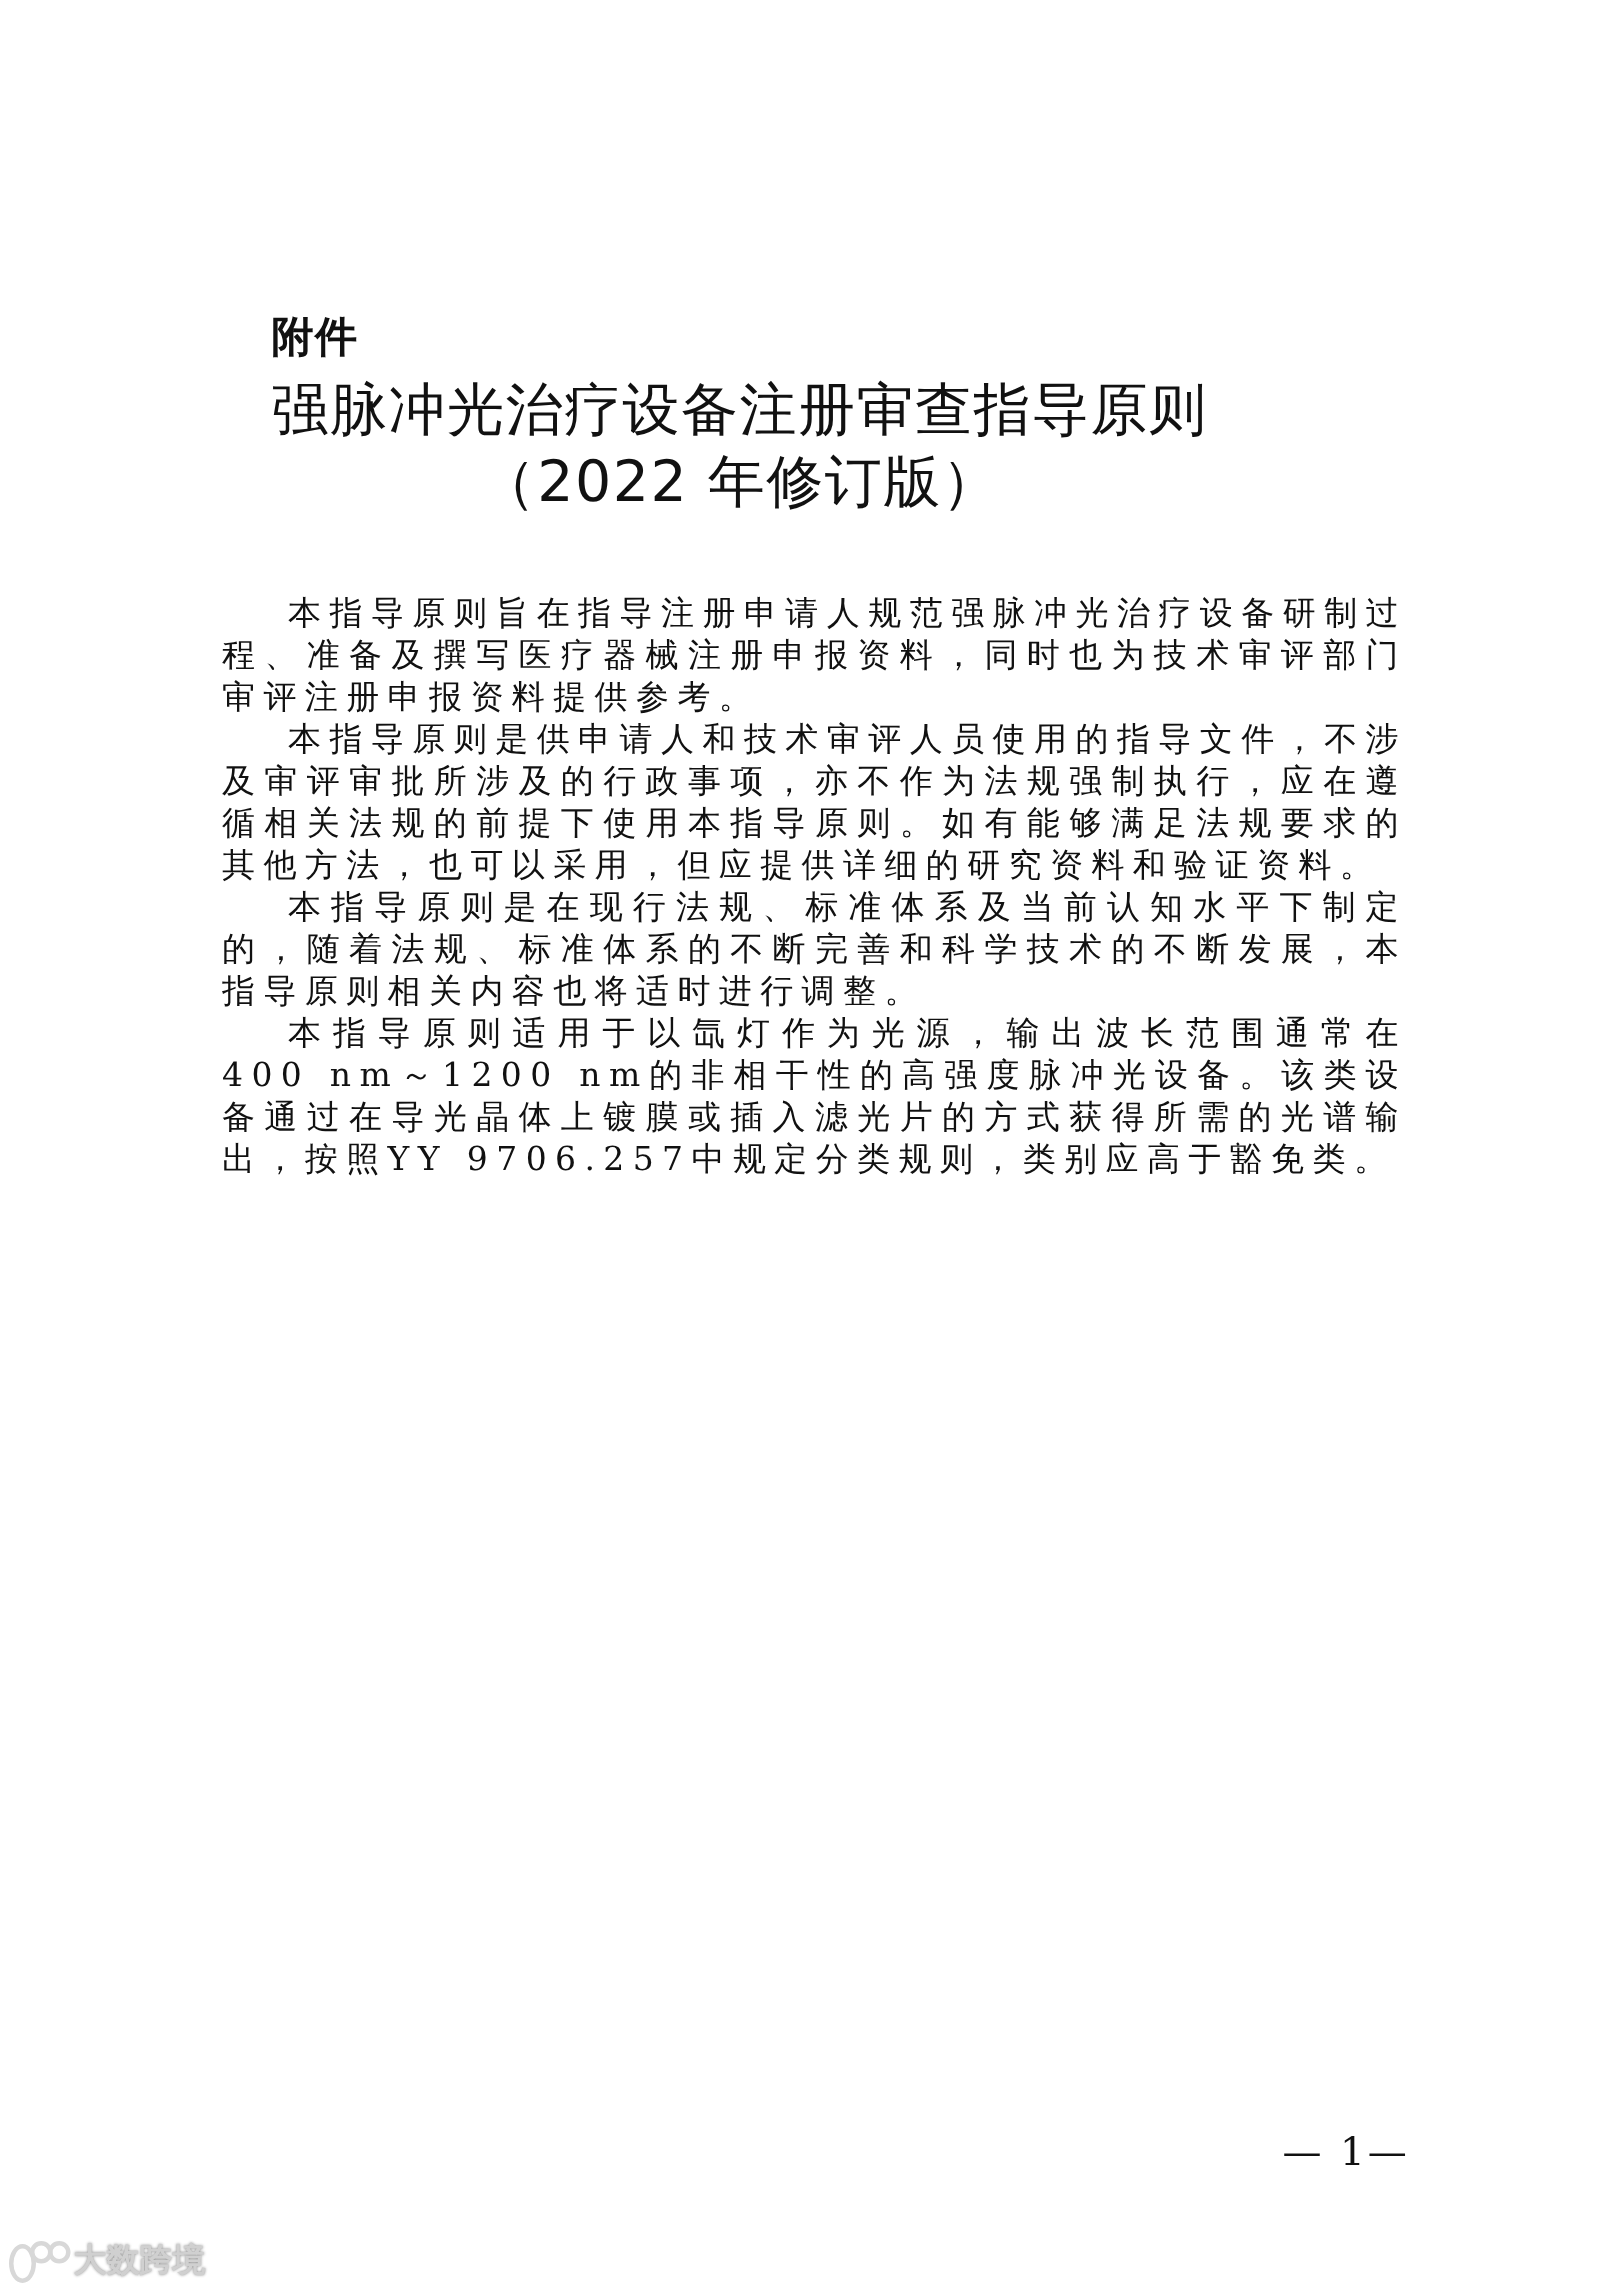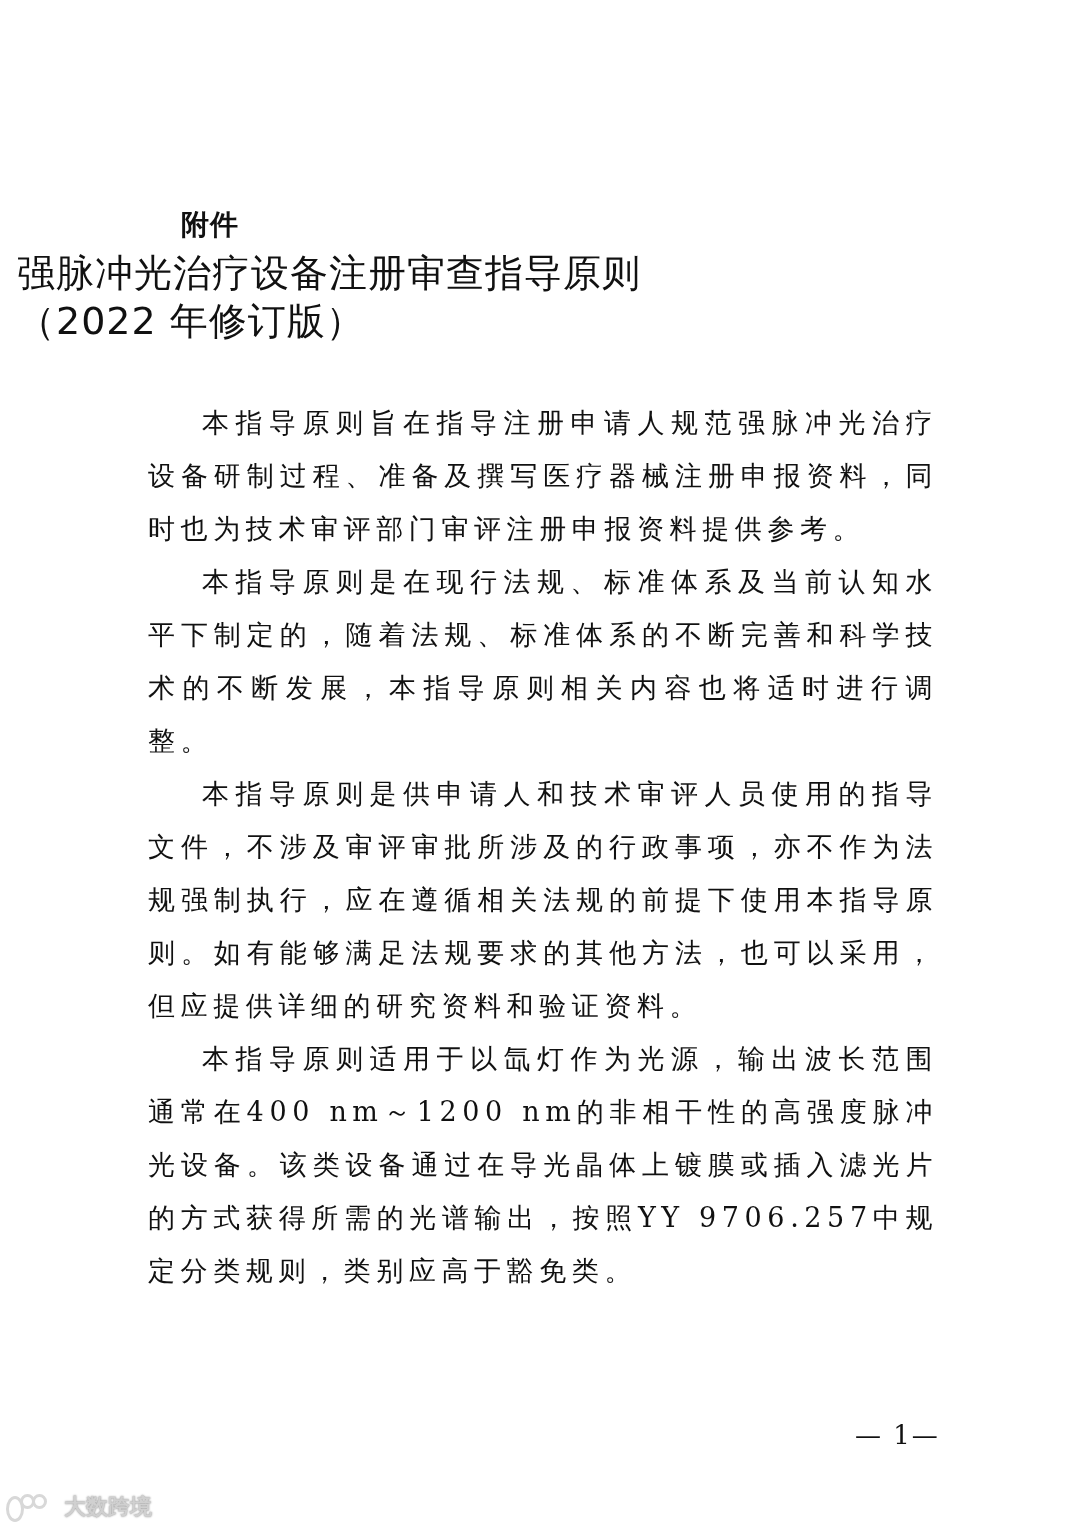--- a/index.html
+++ b/index.html
@@ -1,46 +1,46 @@
 <!DOCTYPE html>
 <html><head>
 <meta charset="utf-8">
 <style>
   html, body { margin: 0; padding: 0; background: #ffffff; }
   body { width: 1080px; height: 1528px; position: relative; overflow: hidden;
          font-family: "DejaVu Serif", "Liberation Serif", serif; color: #111; }
   .attachment { position: absolute; left: 168px; top: 206px; font-size: 28px;
                 font-family: "DejaVu Sans", sans-serif; font-weight: bold; letter-spacing: 1px; margin-left: 13px; }
-  .title { position: absolute; left: 0; width: 986px; 
-           font-family: "DejaVu Sans", sans-serif; font-size: 38px; letter-spacing: 1px; margin-left: 17px; }
+  .title { position: absolute; left: 0; width: 986px; text-align: center;
+           font-family: "DejaVu Sans", sans-serif; font-size: 38px; letter-spacing: 1px; }
   .t1 { top: 248px; }
   .t2 { top: 296px; }
   .body-text { position: absolute; left: 148px; width: 790px; top: 396px;
-               font-size: 27px; line-height: 53px; letter-spacing: 5.6px; text-align: justify; }
+               font-size: 22px; line-height: 28px; letter-spacing: 5.6px; text-align: justify; }
   .para { margin: 0; text-indent: 2em; }
   .heading { margin: 0; text-indent: 2em; font-family: "DejaVu Sans", sans-serif;
              font-weight: bold; letter-spacing: 1px; }
   .page-number { position: absolute; left: 855px; top: 1420px; font-size: 26px; letter-spacing: 2px; }
   .watermark { position: absolute; left: 6px; top: 1492px; font-size: 22px; color: #d0d0d0;
                font-family: "DejaVu Sans", sans-serif; font-weight: bold;
-               text-shadow: 0 0 2px #888; display: flex; align-items: center; gap: 18px; }
+               text-shadow: 0 0 2px #888; display: flex; align-items: center; gap: 3px; }
   .wm-logo { width: 40px; height: 26px; position: relative; }
   .wm-logo span { position: absolute; border: 3px solid #d8d8d8; border-radius: 50%; }
 </style>
 </head>
 <body>
 
 <div class="attachment">附件</div>
 <div class="title t1">强脉冲光治疗设备注册审查指导原则</div>
 <div class="title t2">（2022 年修订版）</div>
 
 <div class="body-text">
   <p class="para">本指导原则旨在指导注册申请人规范强脉冲光治疗设备研制过程、准备及撰写医疗器械注册申报资料，同时也为技术审评部门审评注册申报资料提供参考。</p>
+  <p class="para">本指导原则是供申请人和技术审评人员使用的指导文件，不涉及审评审批所涉及的行政事项，亦不作为法规强制执行，应在遵循相关法规的前提下使用本指导原则。如有能够满足法规要求的其他方法，也可以采用，但应提供详细的研究资料和验证资料。</p>
   <p class="para">本指导原则是在现行法规、标准体系及当前认知水平下制定的，随着法规、标准体系的不断完善和科学技术的不断发展，本指导原则相关内容也将适时进行调整。</p>
-  <p class="para">本指导原则是供申请人和技术审评人员使用的指导文件，不涉及审评审批所涉及的行政事项，亦不作为法规强制执行，应在遵循相关法规的前提下使用本指导原则。如有能够满足法规要求的其他方法，也可以采用，但应提供详细的研究资料和验证资料。</p>
   <p class="para">本指导原则适用于以氙灯作为光源，输出波长范围通常在400 nm～1200 nm的非相干性的高强度脉冲光设备。该类设备通过在导光晶体上镀膜或插入滤光片的方式获得所需的光谱输出，按照YY 9706.257中规定分类规则，类别应高于豁免类。</p>
 </div>
 
 <div class="page-number">— 1—</div>
 
 <div class="watermark">
   <div class="wm-logo">
     <span style="left:0;top:2px;width:12px;height:20px;"></span>
     <span style="left:14px;top:0;width:9px;height:9px;"></span>
     <span style="left:26px;top:0;width:9px;height:9px;"></span>

